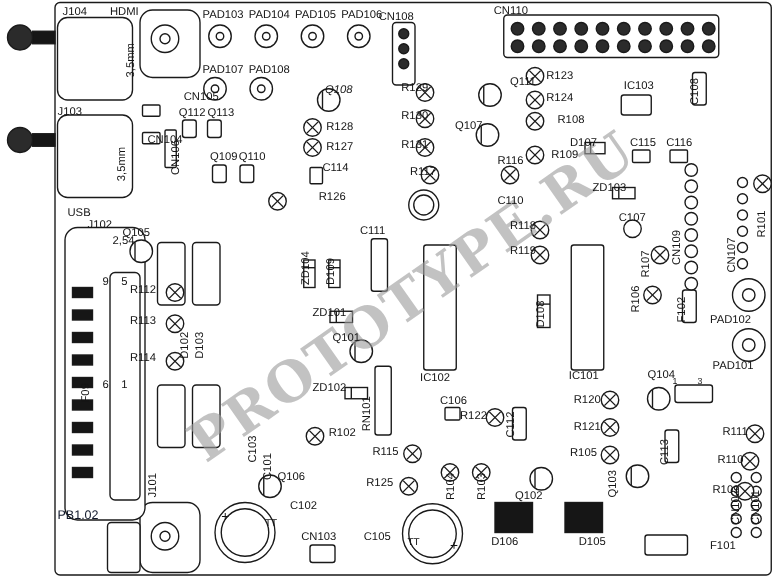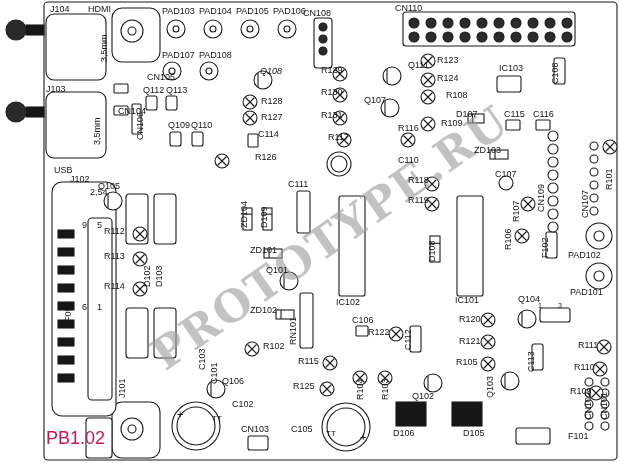--- a/index.html
+++ b/index.html
@@ -16,22 +16,22 @@
     white-space:nowrap;
   }
   .lbl.v{transform:rotate(-90deg);transform-origin:0 0;}
   .watermark{
     position:absolute;left:110px;top:212px;width:440px;z-index:5;
     text-align:center;transform:rotate(-35deg);
     font-family:"DejaVu Serif",serif;font-size:44px;font-weight:600;
     letter-spacing:2px;color:#9e9e9e;opacity:.62;white-space:nowrap;
   }
   .title{
-    position:absolute;left:46px;top:428px;z-index:11;
-    font-size:18px;color:#be185d;
+    position:absolute;left:46px;top:407px;z-index:11;
+    font-size:10px;color:#0f172a;
   }
 </style>
 </head>
 <body>
 
 <div class="board">
   <svg id="shapes" width="620" height="463" viewBox="0 0 620 463">
       <rect x="44" y="2" width="573" height="458" rx="4" fill="#ffffff"></rect>
       <rect x="46" y="14" width="60" height="66" rx="8" fill="#ffffff"></rect>
       <rect x="46" y="92" width="60" height="66" rx="8" fill="#ffffff"></rect>

